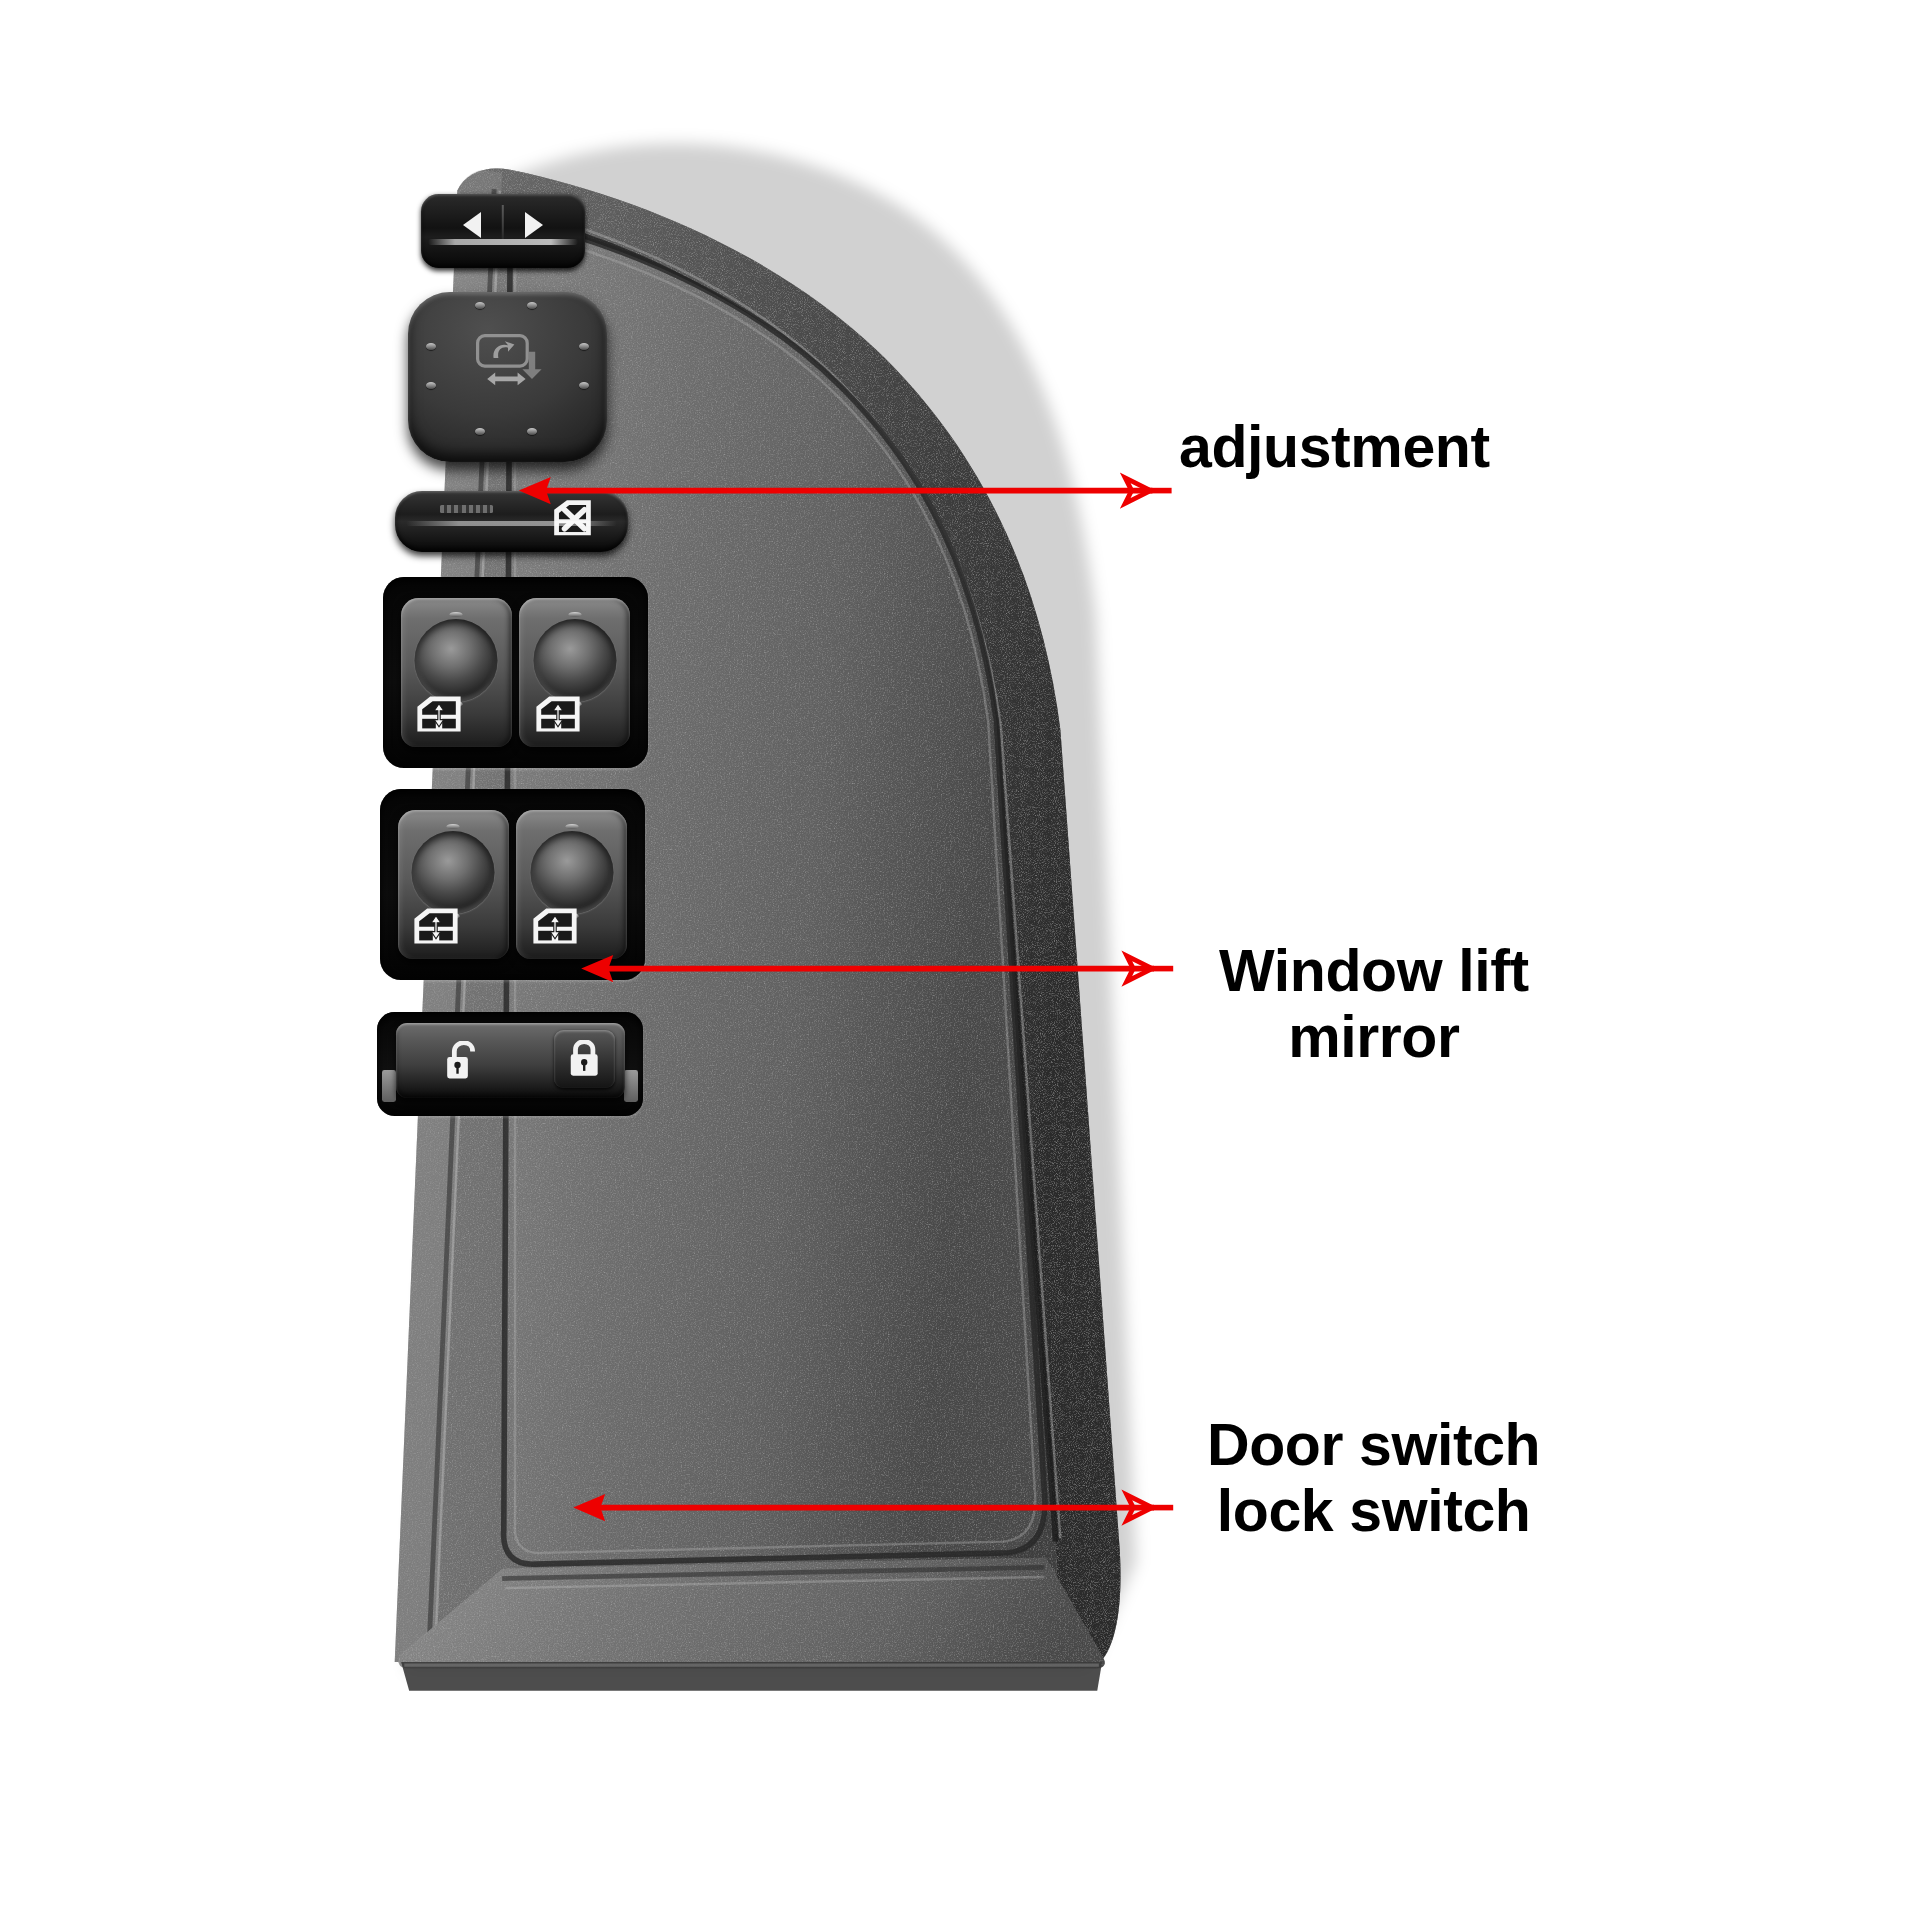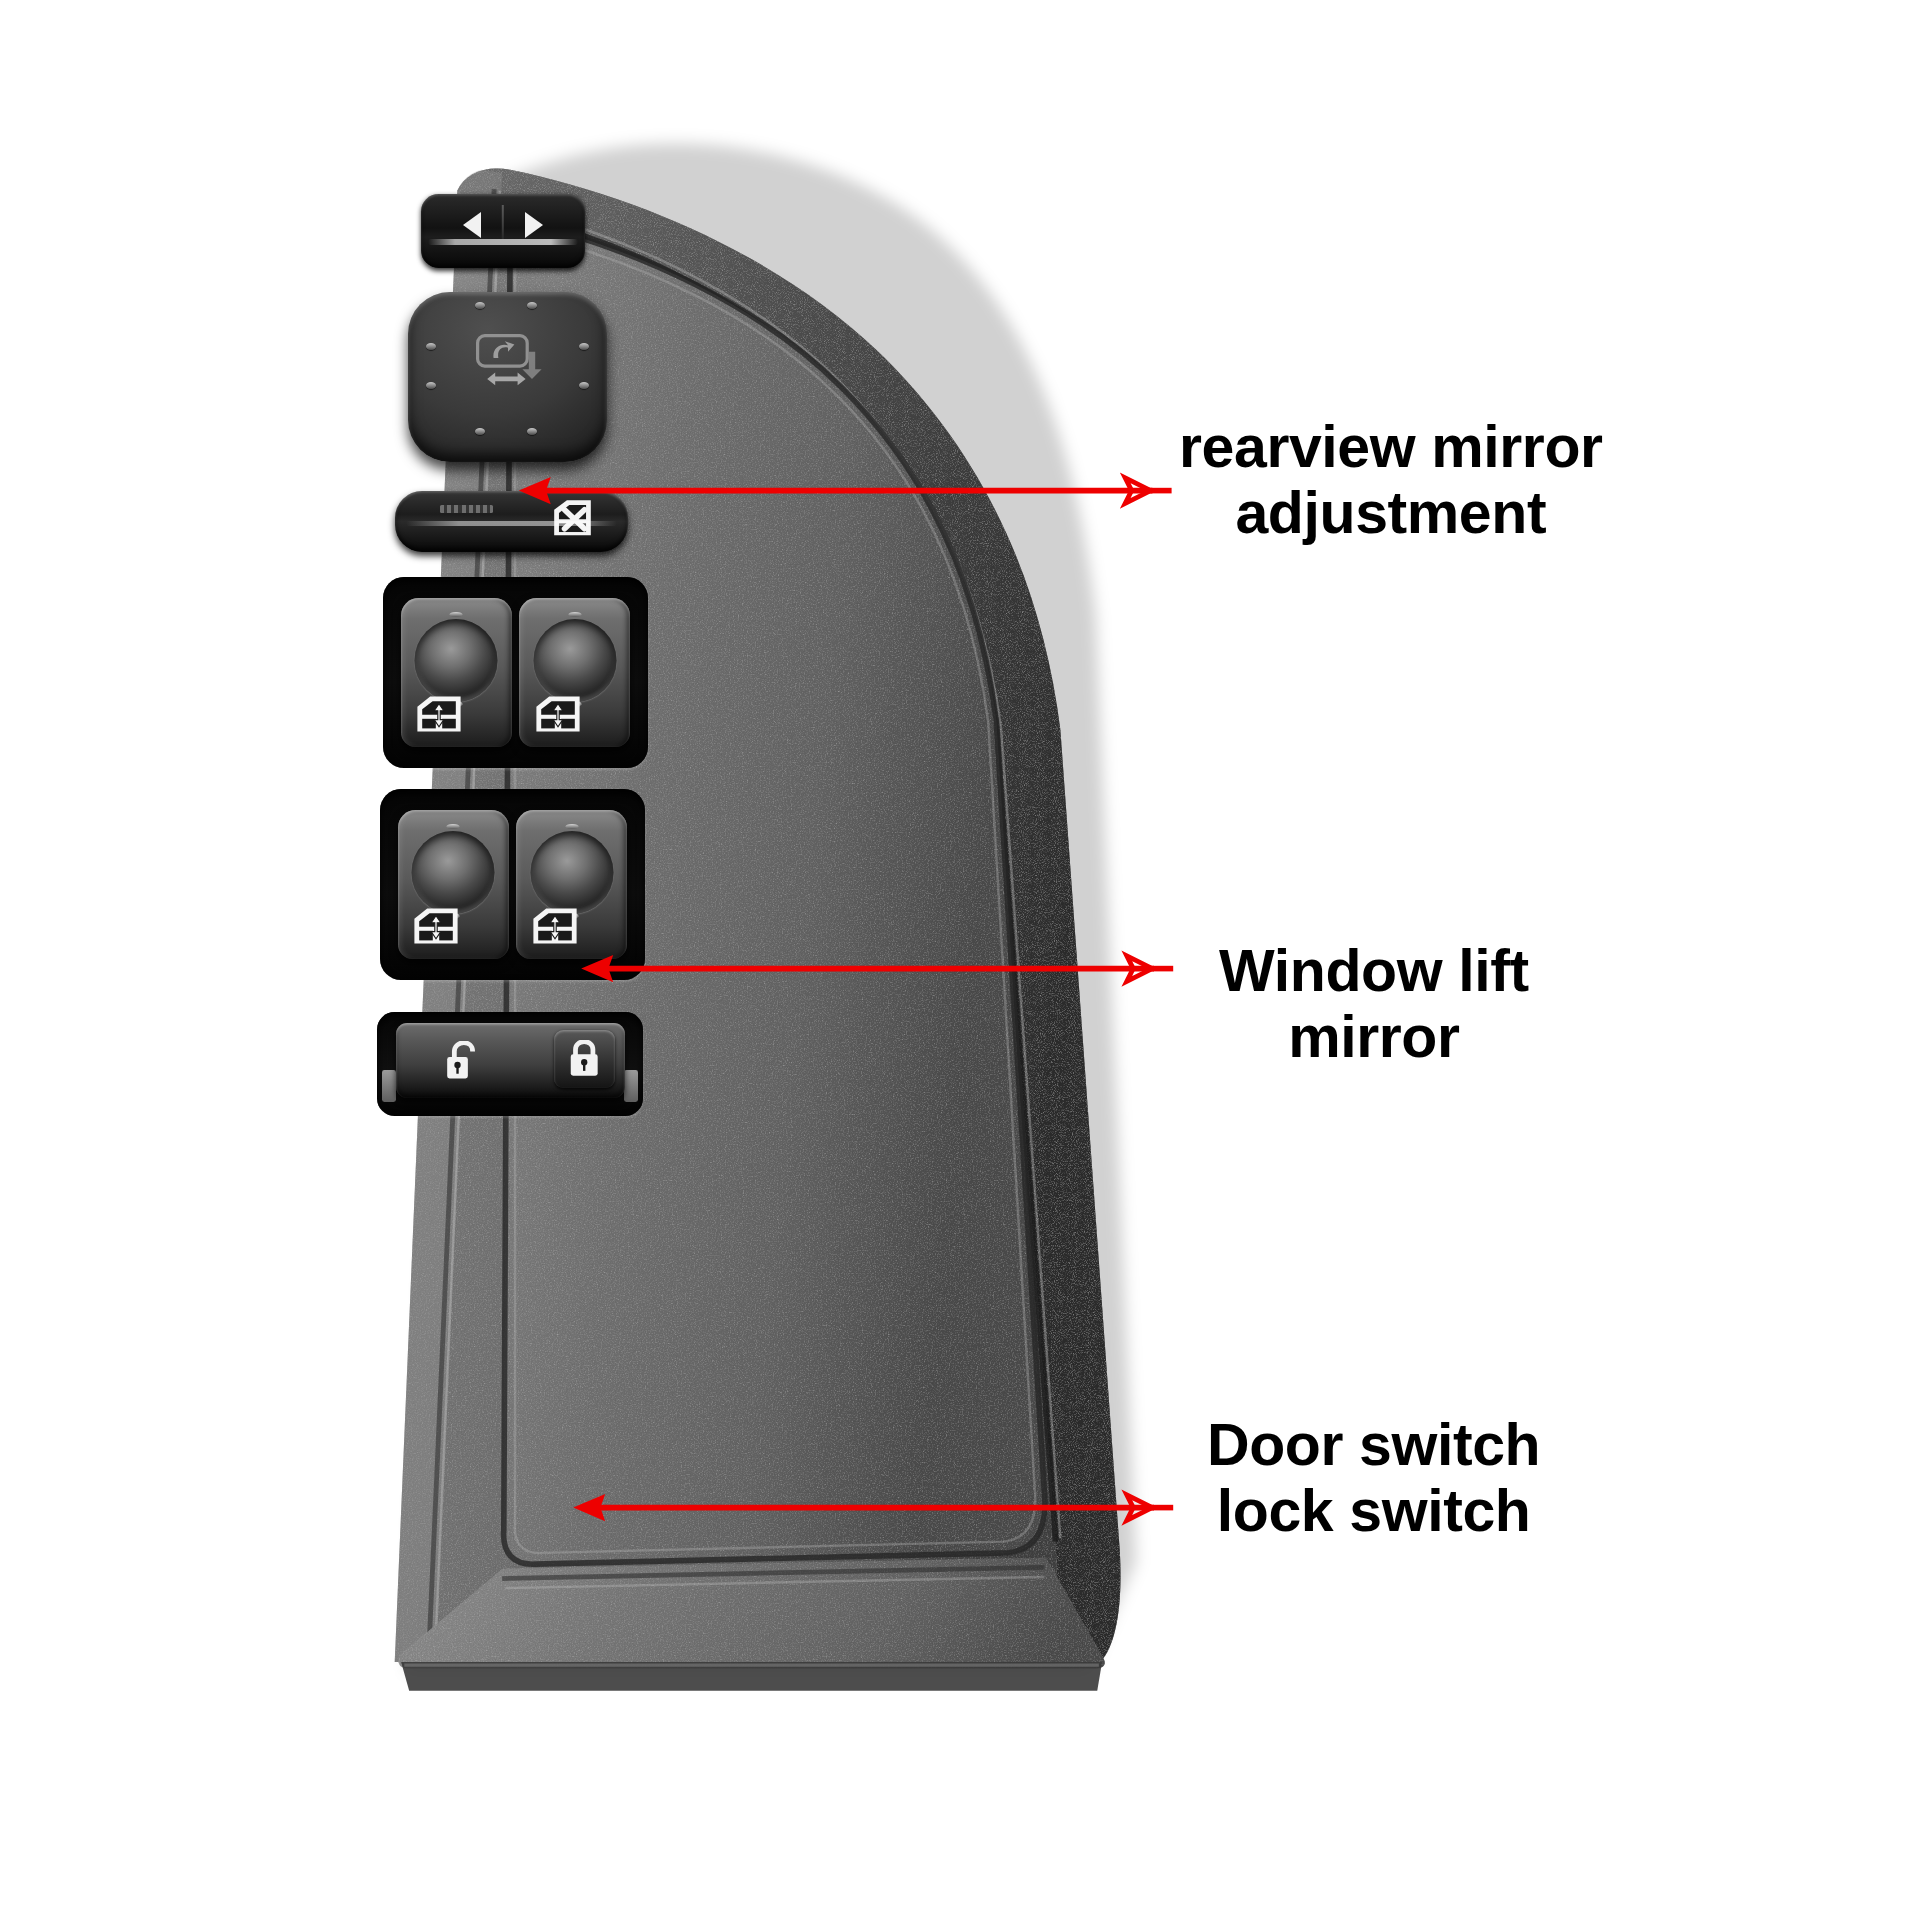--- a/index.html
+++ b/index.html
@@ -382,21 +382,20 @@
   </div>
 
   <div class="anno" id="anno-mirror">
     <svg class="arrow-svg" style="left:481px;top:457px;width:722px;height:72px" viewBox="0 0 900 90">
       <line x1="60" y1="42" x2="838" y2="42" stroke="#ee0000" stroke-width="7"></line>
       <path d="M 46,42 L 86,25 L 80,42 L 86,59 Z" fill="#ee0000"></path>
       <path d="M 836,42 L 804,26 L 812,42 L 804,58 Z" fill="none" stroke="#ee0000" stroke-width="6"></path>
       <path d="M 836,42 L 862,42" stroke="#ee0000" stroke-width="7"></path>
     </svg>
     <div class="anno-text">
-      <span class="l1">rearview mirror</span>
       <span class="l2">adjustment</span>
     </div>
   </div>
 
   <div class="anno" id="anno-window">
     <svg class="arrow-svg" style="left:545px;top:935px;width:658px;height:72px" viewBox="0 0 820 90">
       <line x1="58" y1="42" x2="760" y2="42" stroke="#ee0000" stroke-width="7"></line>
       <path d="M 44,42 L 84,25 L 78,42 L 84,59 Z" fill="#ee0000"></path>
       <path d="M 758,42 L 726,26 L 734,42 L 726,58 Z" fill="none" stroke="#ee0000" stroke-width="6"></path>
       <path d="M 758,42 L 784,42" stroke="#ee0000" stroke-width="7"></path>

